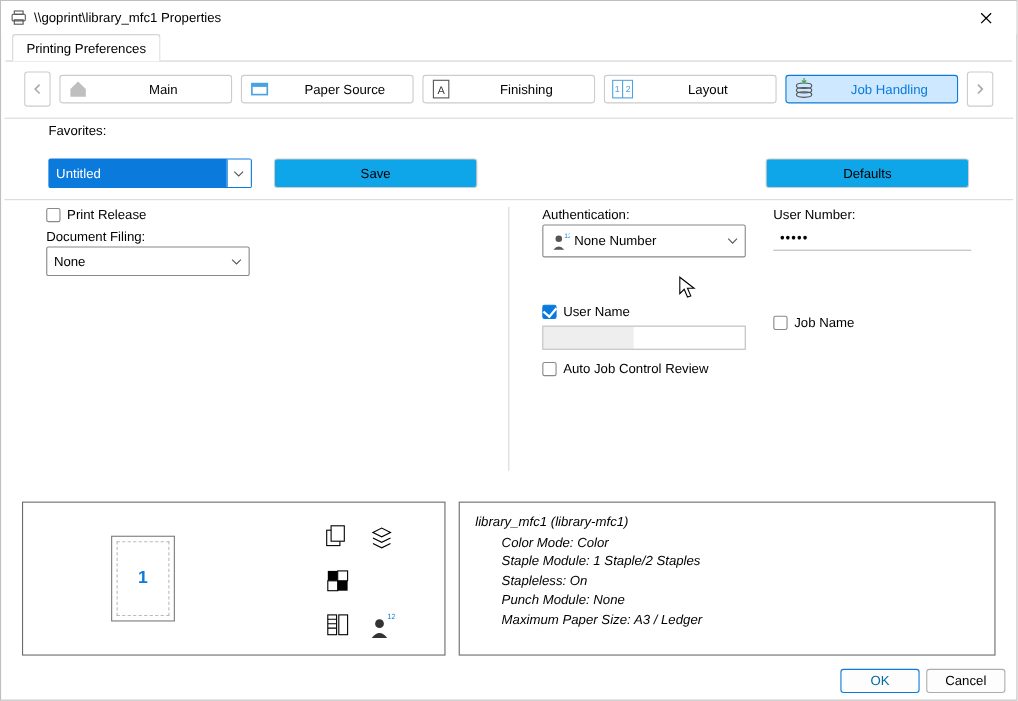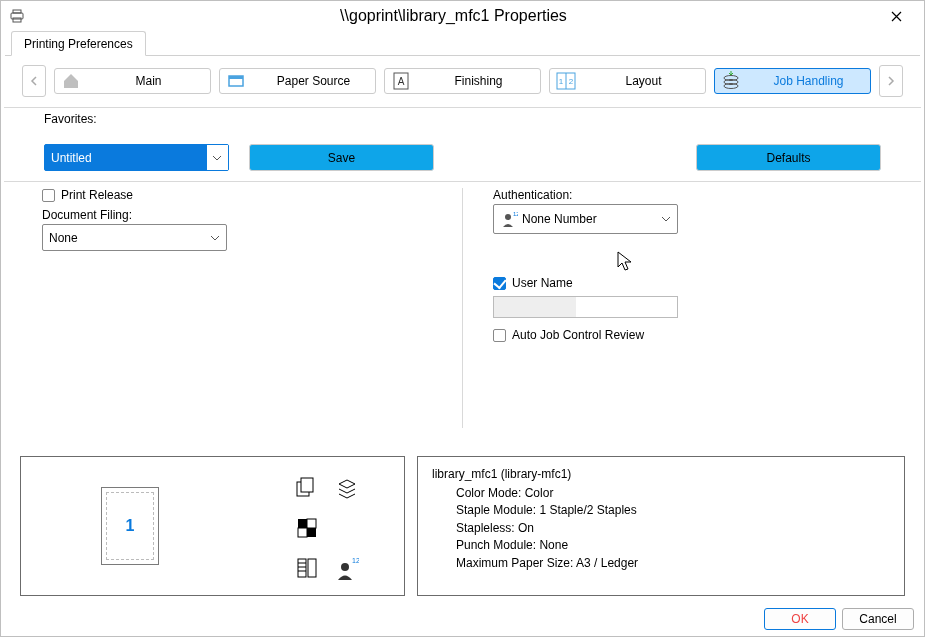--- a/index.html
+++ b/index.html
@@ -2,21 +2,21 @@
 <html><head>
 <meta charset="utf-8">
 <style>
   * { box-sizing: border-box; font-family: "Segoe UI", Tahoma, sans-serif; }
   body { margin:0; background:#fff; width:925px; height:637px; overflow:hidden; position:relative; font-size:12px; color:#000; }
   .window { position:absolute; inset:0; border:1px solid #bfbfbf; background:#fff; }
 
   
   .titlebar { height:30px; display:flex; align-items:center; padding:0 8px; background:#fff; }
   .titlebar .ico { width:16px; height:16px; margin-right:6px; fill:#555; }
-  .titlebar .title { flex:1; font-size:16px;text-align:center; }
+  .titlebar .title { flex:1; font-size:12px; }
   .titlebar .close { width:40px; height:30px; display:flex; align-items:center; justify-content:center; cursor:pointer; }
   .titlebar .close svg { width:11px; height:11px; stroke:#000; stroke-width:1.2; }
 
   
   .tabstrip { height:25px; margin:0 4px; position:relative; border-bottom:1px solid #d0d0d0; }
   .tab { position:absolute; bottom:-1px; left:6px; height:25px; padding:0 12px; border:1px solid #d0d0d0; border-bottom:1px solid #fff; background:#fff; display:flex; align-items:center; font-size:12px; border-top-left-radius:3px; border-top-right-radius:3px;}
   
   .body { position:absolute; left:1px; right:1px; top:56px; bottom:36px; background:#fff; }
 
   
@@ -51,34 +51,34 @@
   .chk { display:flex; align-items:center; gap:6px; font-size:12px; margin-bottom:6px; }
   .chkbox { width:13px; height:13px; border:1px solid #888; border-radius:2px; background:#fff; }
   .chkbox.checked { background:#0a7add; border-color:#0a7add; position:relative; }
   .chkbox.checked::after{ content:""; position:absolute; left:2px; top:-1px; width:6px; height:9px; border:solid #fff; border-width:0 2px 2px 0; transform:rotate(40deg);}
   .txtfield{ height:24px; border:1px solid #bbb; width:100%; background:#fff; padding:0 6px; display:flex; align-items:center;}
   .grayfill{ background:linear-gradient(#eee,#eee); background-repeat:no-repeat; background-size:45% 100%; height:22px; border:1px solid #bbb;}
 
   
   .previews { position:absolute; left:18px; right:18px; bottom:4px; display:flex; gap:12px; height:140px;}
   .pbox { border:1px solid #6b6b6b; background:#fff; flex:0 0 385px; padding:10px; position:relative;}
-  .pbox2 { border:1px solid #6b6b6b; background:#fff; flex:1; padding:10px 14px;}
+  .pbox2 { border:1px solid #6b6b6b; background:#fff; flex:1; padding:10px 14px;font-style:italic;}
   .pagethumb { position:absolute; left:80px; top:30px; width:58px; height:78px; border:1px solid #7a7a7a; background:#fff;}
   .pagethumb::before{ content:""; position:absolute; inset:4px; border:1px dashed #bbb;}
   .pgnum{ position:absolute; left:50%; top:50%; transform:translate(-50%,-50%); color:#0a7add; font-weight:bold; font-size:16px;}
   .iconcol{ position:absolute; right:40px; top:18px; display:grid; grid-template-columns:30px 30px; gap:14px 10px;}
   .iconcol div{ width:26px; height:26px; display:flex; align-items:center; justify-content:center;}
   
   .infolist{ list-style:none; margin:4px 0 0 24px; padding:0; font-size:12px; line-height:1.45;}
   .devname{font-size:12px;}
 
   
   .footer { position:absolute; right:10px; bottom:6px; display:flex; gap:6px;}
   .fbtn { height:22px; min-width:72px; padding:0 14px; border:1px solid #adadad; border-radius:3px; background:#fdfdfd; display:flex; align-items:center; justify-content:center; font-size:12px; cursor:pointer;}
-  .fbtn.prim{ border-color:#0a7add; color:#ef4444;}
+  .fbtn.prim{ border-color:#0a7add; color:#0369a1;}
 
   .cursor{ position:absolute; left:616px; top:250px; pointer-events:none;}
   
   svg{display:block;}
 </style>
 </head>
 <body>
 
 <div class="window">
 
@@ -223,20 +223,32 @@
             <span>User Name</span>
           </label>
           <div class="grayfill" style="width:185px"></div>
 
           <label class="chk" style="margin-top:10px">
             <span class="chkbox"></span>
             <span>Auto Job Control Review</span>
           </label>
         </div>
 
+        <div class="sub2">
+          <div class="lbl">User Number:</div>
+          <div class="txtfield" style="border-width:0 0 1px 0;">
+            <span style="letter-spacing:1px">•••••</span>
+          </div>
+          <div style="height:58px"></div>
+          <label class="chk">
+            <span class="chkbox"></span>
+            <span>Job Name</span>
+          </label>
+          <div style="height:22px; width:100%;"></div>
+        </div>
       </div>
     </div>
 
     <div class="previews">
       <div class="pbox">
         <div class="pagethumb">
           <span class="pgnum">1</span>
         </div>
         <div class="iconcol">
           <div>

